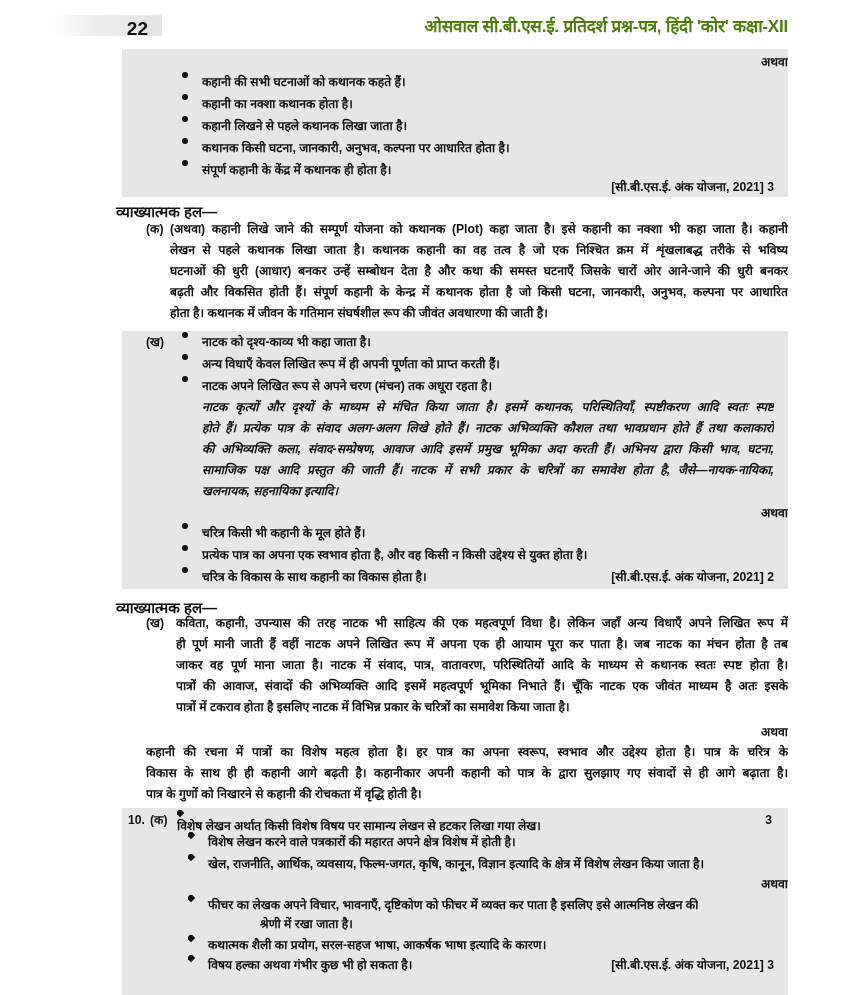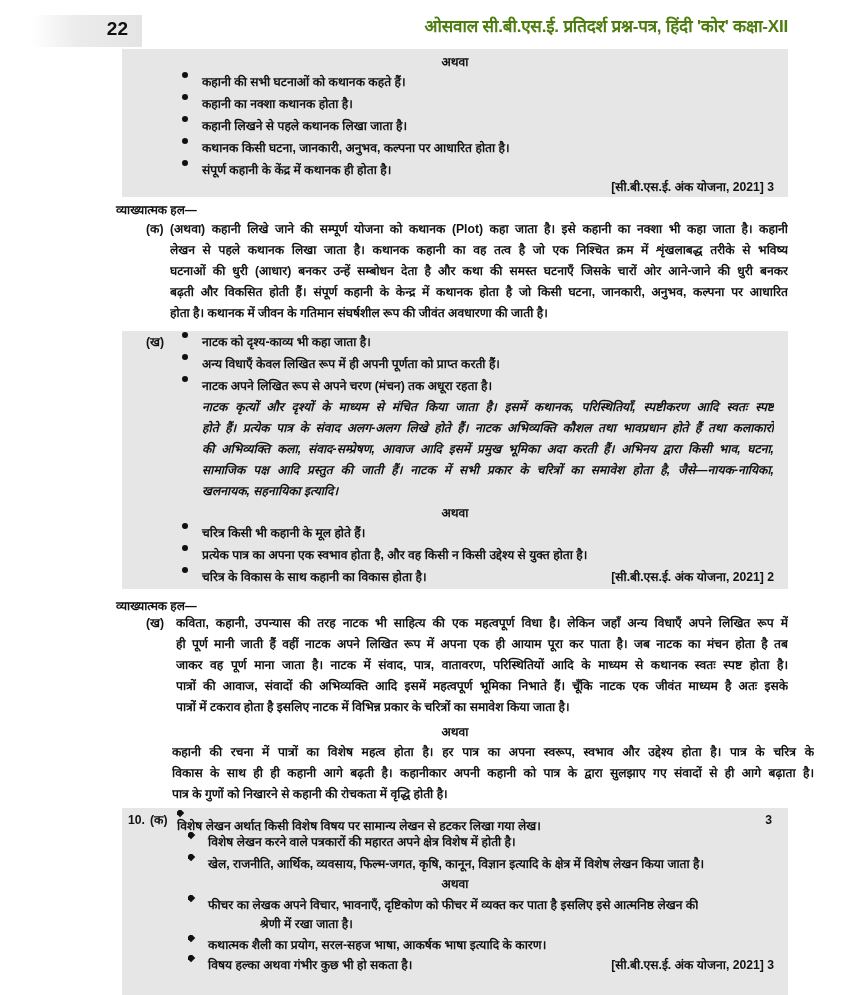--- a/index.html
+++ b/index.html
@@ -1,20 +1,20 @@
 <!DOCTYPE html>
 <html><head>
   <meta charset="utf-8">
   <style>
     * { box-sizing: border-box; margin: 0; padding: 0; }
     html, body { width: 850px; height: 995px; background: #ffffff; overflow: hidden; }
     body { font-family: "DejaVu Sans", sans-serif; color: #111; position: relative; }
 
     .page-num-box {
-      position: absolute; left: 32px; top: 15px; width: 110px; height: 32px;
+      position: absolute; left: 52px; top: 15px; width: 110px; height: 21px;
       background: linear-gradient(to right, #ffffff 0%, #ececec 40%, #e4e4e4 100%);
     }
     .page-num {
       position: absolute; right: 14px; top: 3px;
       font-family: "Liberation Sans", sans-serif; font-weight: bold; font-size: 19px; color: #111;
     }
     .running-head {
       position: absolute; right: 62px; top: 14px;
       font-family: "Liberation Sans", sans-serif; font-weight: bold; font-size: 17px; color: #4d7c0f;
       letter-spacing: -0.2px;
@@ -25,36 +25,36 @@
     }
     #box1 { top: 49px; height: 148px; }
     #box2 { top: 331px; height: 258px; }
     #box3 { top: 808px; height: 208px; }
 
     .txt {
       font-family: "Liberation Sans", sans-serif; font-weight: bold; font-size: 12.2px;
       line-height: 21px; color: #111; white-space: nowrap; overflow: hidden;
     }
     .center { text-align: center; }
-    .abs { position: absolute; }
+    .abs { position: absolute; text-align: right; }
 
     .bullet-row { position: absolute; display: flex; align-items: flex-start; height: 21px; }
     .dot {
       width: 6px; height: 6px; border-radius: 50%; background: #111; display: inline-block;
       margin-right: 14px; flex: none;
     }
     .diamond {
       width: 6px; height: 6px; background: #111; transform: rotate(45deg); display: inline-block;
       margin-right: 14px; flex: none;
     }
     .source { position: absolute; right: 14px; text-align: center; }
 
     .section-head {
       position: absolute; left: 116px;
-      font-family: "Liberation Sans", sans-serif; font-weight: bold; font-size: 12px; color: #111;
+      font-family: "Liberation Sans", sans-serif; font-weight: bold; font-size: 15px; color: #111;
     }
     .para { position: absolute; width: 640px; }
     .para .line { display: block; text-align: justify; text-align-last: justify; }
     .para .line.last { text-align-last: left; }
     .label { position: absolute; }
   </style>
 </head>
 <body>
 
 <div class="page-num-box">
@@ -137,21 +137,21 @@
 <div class="section-head" style="top:597px;">व्याख्यात्मक हल—</div>
 <div class="txt label" style="left:146px;top:613px;">(ख)</div>
 <div class="para txt" style="left:176px;top:613px;width:612px;">
   <span class="line">कविता, कहानी, उपन्यास की तरह नाटक भी साहित्य की एक महत्वपूर्ण विधा है। लेकिन जहाँ अन्य विधाएँ अपने लिखित रूप में</span>
   <span class="line">ही पूर्ण मानी जाती हैं वहीं नाटक अपने लिखित रूप में अपना एक ही आयाम पूरा कर पाता है। जब नाटक का मंचन होता है तब</span>
   <span class="line">जाकर वह पूर्ण माना जाता है। नाटक में संवाद, पात्र, वातावरण, परिस्थितियों आदि के माध्यम से कथानक स्वतः स्पष्ट होता है।</span>
   <span class="line">पात्रों की आवाज, संवादों की अभिव्यक्ति आदि इसमें महत्वपूर्ण भूमिका निभाते हैं। चूँकि नाटक एक जीवंत माध्यम है अतः इसके</span>
   <span class="line last">पात्रों में टकराव होता है इसलिए नाटक में विभिन्न प्रकार के चरित्रों का समावेश किया जाता है।</span>
 </div>
 <div class="txt center abs" style="left:122px;width:666px;top:722px;">अथवा</div>
-<div class="para txt" style="left:146px;top:742px;width:642px;margin-left:26px;">
+<div class="para txt" style="left:146px;top:742px;width:642px;">
   <span class="line">कहानी की रचना में पात्रों का विशेष महत्व होता है। हर पात्र का अपना स्वरूप, स्वभाव और उद्देश्य होता है। पात्र के चरित्र के</span>
   <span class="line">विकास के साथ ही ही कहानी आगे बढ़ती है। कहानीकार अपनी कहानी को पात्र के द्वारा सुलझाए गए संवादों से ही आगे बढ़ाता है।</span>
   <span class="line last">पात्र के गुणों को निखारने से कहानी की रोचकता में वृद्धि होती है।</span>
 </div>
 
 <div class="grey-box" id="box3">
   <div class="txt abs" style="left:6px;top:2px;">10.</div>
   <div class="txt abs" style="left:28px;top:2px;">(क)</div>
   <div class="txt abs" style="right:16px;top:2px;">3</div>
   <div class="bullet-row txt" style="left:55px;top:2px;flex-direction:column;">

